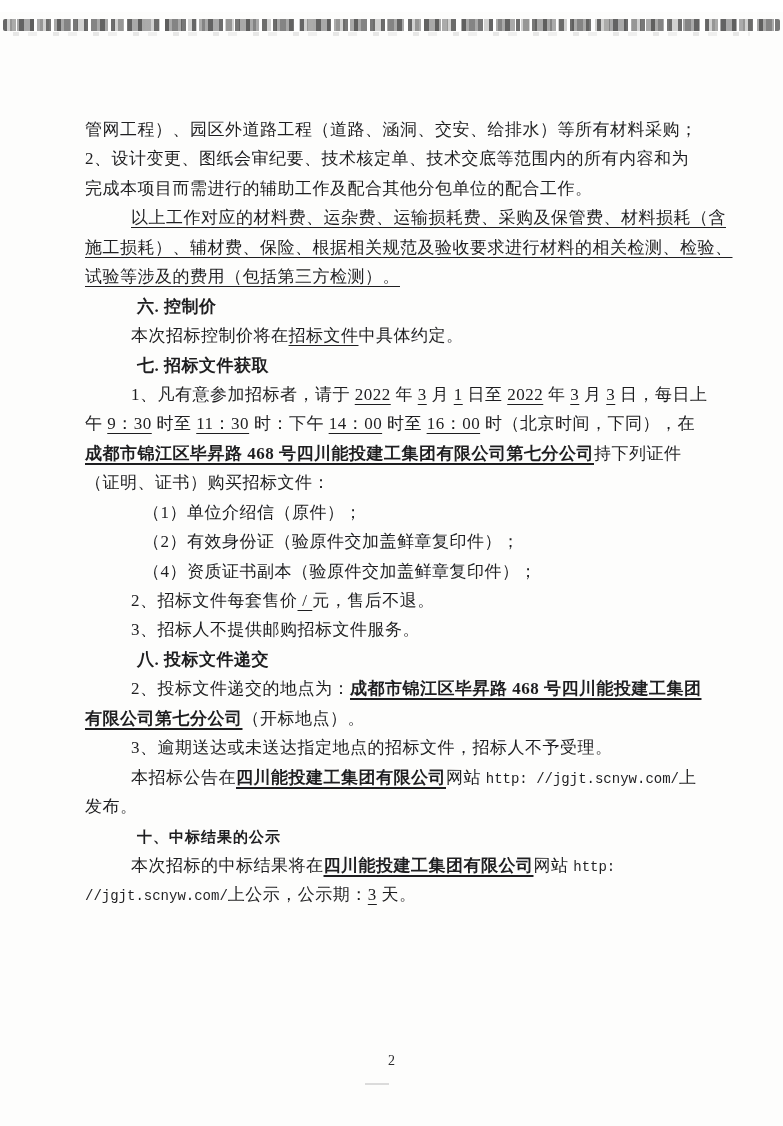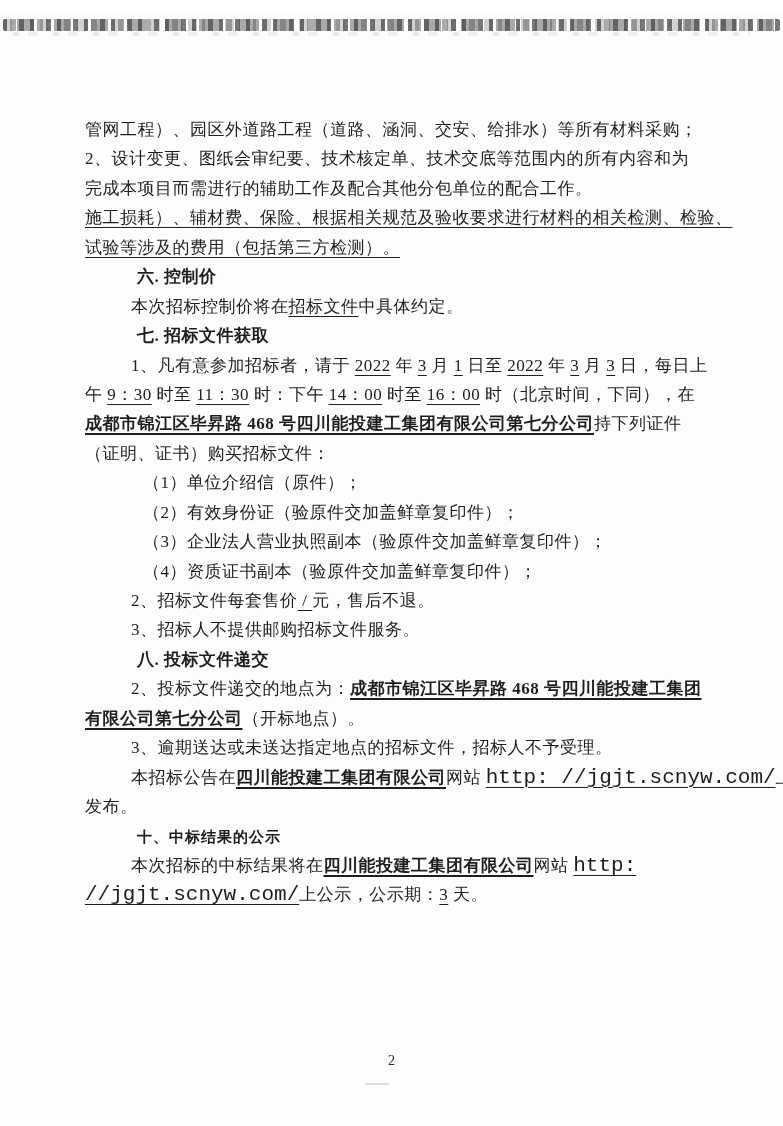--- a/index.html
+++ b/index.html
@@ -38,22 +38,22 @@
   }
   .ind-p{padding-left:46px;}
   .ind-h{padding-left:52px;}
   .ind-l{padding-left:58px;}
   .sg-n{}
   .sg-u{text-decoration:underline;text-underline-offset:4px;text-decoration-thickness:1.4px;}
   .sg-b{font-weight:700;text-align:right;}
   .sg-bu{font-weight:700;text-decoration:underline;text-underline-offset:4px;text-decoration-thickness:1.6px;}
   .sg-mu{
     font-family:"Liberation Mono","DejaVu Sans Mono",monospace;
-    font-size:21px;letter-spacing:0;
-    text-decoration:underline;text-underline-offset:4px;text-decoration-thickness:1.3px;text-align:right;
+    font-size:14px;letter-spacing:0;
+    text-underline-offset:4px;text-decoration-thickness:1.3px;text-align:right;
   }
   .sh{
     font-family:"Liberation Sans","DejaVu Sans",sans-serif;
     font-weight:700;font-size:15px;letter-spacing:1px;
   }
   .footer{
     position:absolute;left:0;right:0;top:1041px;text-align:center;
     font-size:14px;color:#2a2a2c;
   }
   .ghost-dash{
@@ -63,32 +63,32 @@
 </style>
 </head>
 <body>
 
 <div class="page">
   <div class="scan-noise"></div>
   <div class="content">
       <div class="line"><span class="sg-n">管网工程）、园区外道路工程（道路、涵洞、交安、给排水）等所有材料采购；</span></div>
       <div class="line"><span class="sg-n">2、设计变更、图纸会审纪要、技术核定单、技术交底等范围内的所有内容和为</span></div>
       <div class="line"><span class="sg-n">完成本项目而需进行的辅助工作及配合其他分包单位的配合工作。</span></div>
+      <div class="line ind-p"><span class="sg-u">以上工作对应的材料费、运杂费、运输损耗费、采购及保管费、材料损耗（含</span></div>
       <div class="line"><span class="sg-u">施工损耗）、辅材费、保险、根据相关规范及验收要求进行材料的相关检测、检验、</span></div>
       <div class="line"><span class="sg-u">试验等涉及的费用（包括第三方检测）。</span></div>
       <div class="line ind-h"><span class="sg-b">六. 控制价</span></div>
       <div class="line ind-p"><span class="sg-n">本次招标控制价将在</span><span class="sg-u">招标文件</span><span class="sg-n">中具体约定。</span></div>
       <div class="line ind-h"><span class="sg-b">七. 招标文件获取</span></div>
       <div class="line ind-p"><span class="sg-n">1、凡有意参加招标者，请于 </span><span class="sg-u">2022</span><span class="sg-n"> 年 </span><span class="sg-u">3</span><span class="sg-n"> 月 </span><span class="sg-u">1</span><span class="sg-n"> 日至 </span><span class="sg-u">2022</span><span class="sg-n"> 年 </span><span class="sg-u">3</span><span class="sg-n"> 月 </span><span class="sg-u">3</span><span class="sg-n"> 日，每日上</span></div>
       <div class="line"><span class="sg-n">午 </span><span class="sg-u">9：30</span><span class="sg-n"> 时至 </span><span class="sg-u">11：30</span><span class="sg-n"> 时：下午 </span><span class="sg-u">14：00</span><span class="sg-n"> 时至 </span><span class="sg-u">16：00</span><span class="sg-n"> 时（北京时间，下同），在</span></div>
       <div class="line"><span class="sg-bu">成都市锦江区毕昇路 468 号四川能投建工集团有限公司第七分公司</span><span class="sg-n">持下列证件</span></div>
       <div class="line"><span class="sg-n">（证明、证书）购买招标文件：</span></div>
       <div class="line ind-l"><span class="sg-n">（1）单位介绍信（原件）；</span></div>
       <div class="line ind-l"><span class="sg-n">（2）有效身份证（验原件交加盖鲜章复印件）；</span></div>
-      <div class="line ind-l"><span class="sg-n">（3）企业法人营业执照副本（验原件交加盖鲜章复印件）；</span></div>
       <div class="line ind-l"><span class="sg-n">（4）资质证书副本（验原件交加盖鲜章复印件）；</span></div>
       <div class="line ind-p"><span class="sg-n">2、招标文件每套售价</span><span class="sg-u"> / </span><span class="sg-n">元，售后不退。</span></div>
       <div class="line ind-p"><span class="sg-n">3、招标人不提供邮购招标文件服务。</span></div>
       <div class="line ind-h"><span class="sg-b">八. 投标文件递交</span></div>
       <div class="line ind-p"><span class="sg-n">2、投标文件递交的地点为：</span><span class="sg-bu">成都市锦江区毕昇路 468 号四川能投建工集团</span></div>
       <div class="line"><span class="sg-bu">有限公司第七分公司</span><span class="sg-n">（开标地点）。</span></div>
       <div class="line ind-p"><span class="sg-n">3、逾期送达或未送达指定地点的招标文件，招标人不予受理。</span></div>
       <div class="line ind-p"><span class="sg-n">本招标公告在</span><span class="sg-bu">四川能投建工集团有限公司</span><span class="sg-n">网站 </span><span class="sg-mu">http: //jgjt.scnyw.com/</span><span class="sg-n">上</span></div>
       <div class="line"><span class="sg-n">发布。</span></div>
       <div class="line ind-h sh"><span class="sg-n">十、中标结果的公示</span></div>

